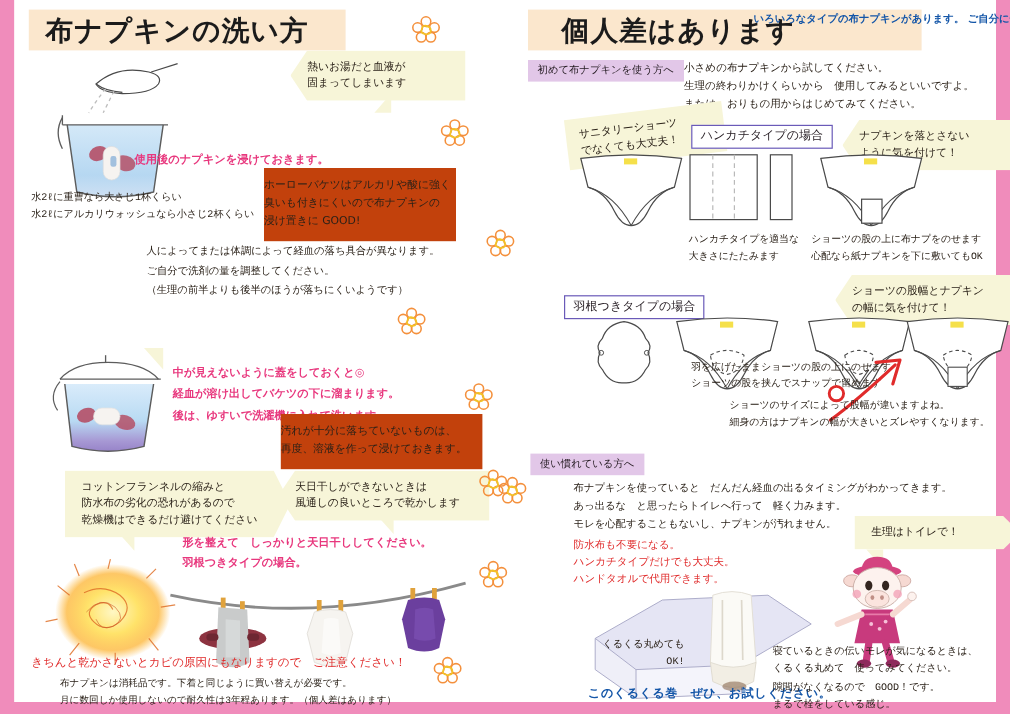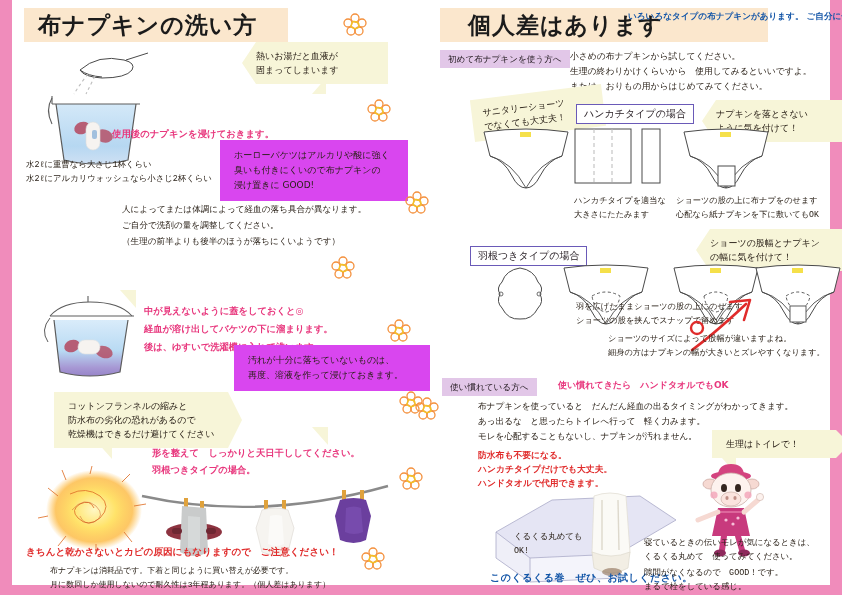--- a/index.html
+++ b/index.html
@@ -38,21 +38,21 @@
   #title-right-band .ttl{font-size:23px;}
   .title-sub{
     position:absolute;left:198px;top:9px;width:200px;
     font-size:8.6px;line-height:15px;color:#1456a8;font-weight:bold;
     white-space:nowrap;
   }
 
   
   .tx{position:absolute;white-space:pre-line;}
   .pink{color:#e8377d;font-weight:bold;}
-  .red{color:#e02b2b;font-weight:bold;}
+  .red{color:#e02b2b;font-weight:normal;}
   .dark{color:#2a2118;font-family:Liberation Mono, monospace;}
   .blue{color:#1456a8;font-weight:bold;text-align:center;}
 
   
   .bubble{
     position:absolute;background:#f7f5d8;color:#2a2118;
     padding:7px 11px;font-size:9px;line-height:14px;
     white-space:pre-line;
   }
   
@@ -61,22 +61,22 @@
     font-size:9px;line-height:14px;white-space:pre-line;
     padding:7px 14px;
   }
   .ar-right{clip-path:polygon(0 0,calc(100% - 14px) 0,100% 50%,calc(100% - 14px) 100%,0 100%);}
   .ar-left{clip-path:polygon(14px 0,100% 0,100% 100%,14px 100%,0 50%);}
 
   .tailtri{position:absolute;width:0;height:0;border-style:solid;}
 
   
   .box-beige{
-    position:absolute;background:#d946ef;color:#2a2118;
-    font-size:9px;line-height:15px;padding:8px 14px;white-space:pre-line;
+    position:absolute;background:#c2410c;color:#2a2118;
+    font-size:9px;line-height:15px;padding:8px 0;white-space:pre-line;
   }
   .label-purple{
     position:absolute;background:#e2c7e8;color:#231a20;
     font-size:8.6px;line-height:14px;padding:2px 8px;white-space:nowrap;
   }
   .label-outline{
     position:absolute;background:#ffffff;border:1.2px solid #6a5ab8;
     color:#231a20;font-size:10px;line-height:14px;padding:2px 7px;white-space:nowrap;
   }
 
@@ -179,20 +179,22 @@
 後は、ゆすいで洗濯機に入れて洗います。</div>
 
     <div class="box-beige" style="left:222px;top:345px;width:168px;">汚れが十分に落ちていないものは、
 再度、溶液を作って浸けておきます。</div>
 
     <div class="bubble-arrow ar-right" style="left:42px;top:392px;width:160px;">コットンフランネルの縮みと
 防水布の劣化の恐れがあるので
 乾燥機はできるだけ避けてください</div>
     <div class="tailtri" style="left:84px;top:441px;border-width:18px 0 0 16px;border-color:#f7f5d8 transparent transparent transparent;"></div>
 
+    <div class="bubble-arrow ar-left" style="left:220px;top:392px;width:148px;">天日干しができないときは
+風通しの良いところで乾かします</div>
     <div class="tailtri" style="left:300px;top:427px;border-width:0 16px 18px 0;border-color:transparent #f7f5d8 transparent transparent;"></div>
 
     <div class="tx pink" style="left:140px;top:444px;font-size:9.3px;line-height:17px;">形を整えて　しっかりと天日干ししてください。
 羽根つきタイプの場合。</div>
 
     <div class="ill" style="left:26px;top:466px;">
       <svg width="112" height="90" viewBox="0 0 112 90">
         <defs>
           <radialGradient id="sunG" cx="50%" cy="50%" r="50%">
             <stop offset="0%" stop-color="#fff7c4"></stop>
@@ -451,21 +453,20 @@
         <path d="M46 6 L66 4 L60 24" stroke="#e02b2b" stroke-width="2.6" fill="none" stroke-linecap="round" stroke-linejoin="round"></path>
         <circle cx="13" cy="32" r="6" stroke="#e02b2b" stroke-width="2.4" fill="none"></circle>
       </svg>
     </div>
 
     <div class="tx dark" style="left:178px;top:332px;font-size:8.2px;line-height:14px;">ショーツのサイズによって股幅が違いますよね。
 細身の方はナプキンの幅が大きいとズレやすくなります。</div>
 
     <div class="label-purple" style="left:12px;top:378px;">使い慣れている方へ</div>
 
-    <div class="tx pink" style="left:128px;top:379px;font-size:9px;">使い慣れてきたら　ハンドタオルでもOK</div>
 
     <div class="tx dark" style="left:48px;top:400px;font-size:8.6px;line-height:15px;">布ナプキンを使っていると　だんだん経血の出るタイミングがわかってきます。
 あっ出るな　と思ったらトイレへ行って　軽く力みます。
 モレを心配することもないし、ナプキンが汚れません。</div>
 
     <div class="tx red" style="left:48px;top:448px;font-size:8.8px;line-height:14px;">防水布も不要になる。
 ハンカチタイプだけでも大丈夫。
 ハンドタオルで代用できます。</div>
 
     <div class="bubble-arrow ar-right" style="left:282px;top:430px;width:110px;">生理はトイレで！</div>
@@ -485,21 +486,21 @@
         <g transform="translate(96,2)">
           <path d="M8 6 Q24 0 40 6 L44 62 Q40 82 26 84 Q12 82 6 62 Z" fill="#fbfaf6" stroke="#e2ded4" stroke-width=".8"></path>
           <path d="M16 10 L16 60" stroke="#ddd8cc" stroke-width="1.4" fill="none"></path>
           <path d="M32 10 L33 60" stroke="#ddd8cc" stroke-width="1.4" fill="none"></path>
           <path d="M6 62 Q25 70 44 62 L42 78 Q26 88 8 78 Z" fill="#f2eee4" stroke="#ddd8cc" stroke-width=".7"></path>
           <ellipse cx="26" cy="82" rx="10" ry="4" fill="#8a6a52" opacity=".6"></ellipse>
         </g>
       </svg>
     </div>
 
-    <div class="tx dark" style="left:84px;top:530px;font-size:8.4px;line-height:14px;text-align:left;">くるくる丸めても
+    <div class="tx dark" style="left:72px;top:530px;font-size:8.4px;line-height:14px;text-align:right;">くるくる丸めても
 OK!</div>
 
     <div class="tx blue" style="left:60px;top:571px;font-size:10px;letter-spacing:.5px;">このくるくる巻　ぜひ、お試しください。</div>
 
     <div class="ill" style="left:258px;top:462px;">
       <svg width="86" height="96" viewBox="0 0 86 96">
 
         <ellipse cx="43" cy="14" rx="20" ry="5" fill="#d4437f"></ellipse>
         <path d="M30 14 Q30 2 43 2 Q56 2 56 14 Z" fill="#d4437f"></path>
 

